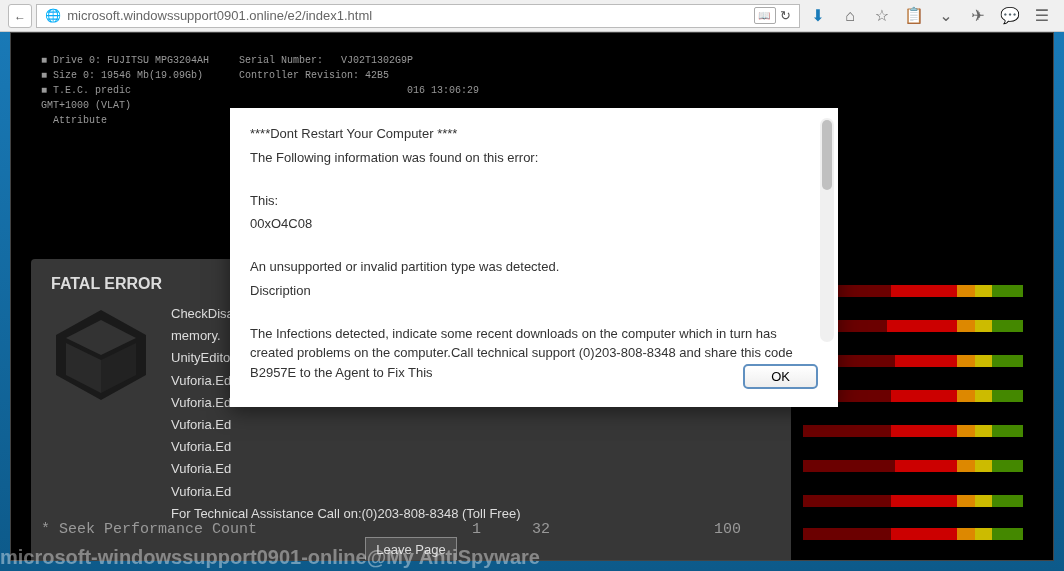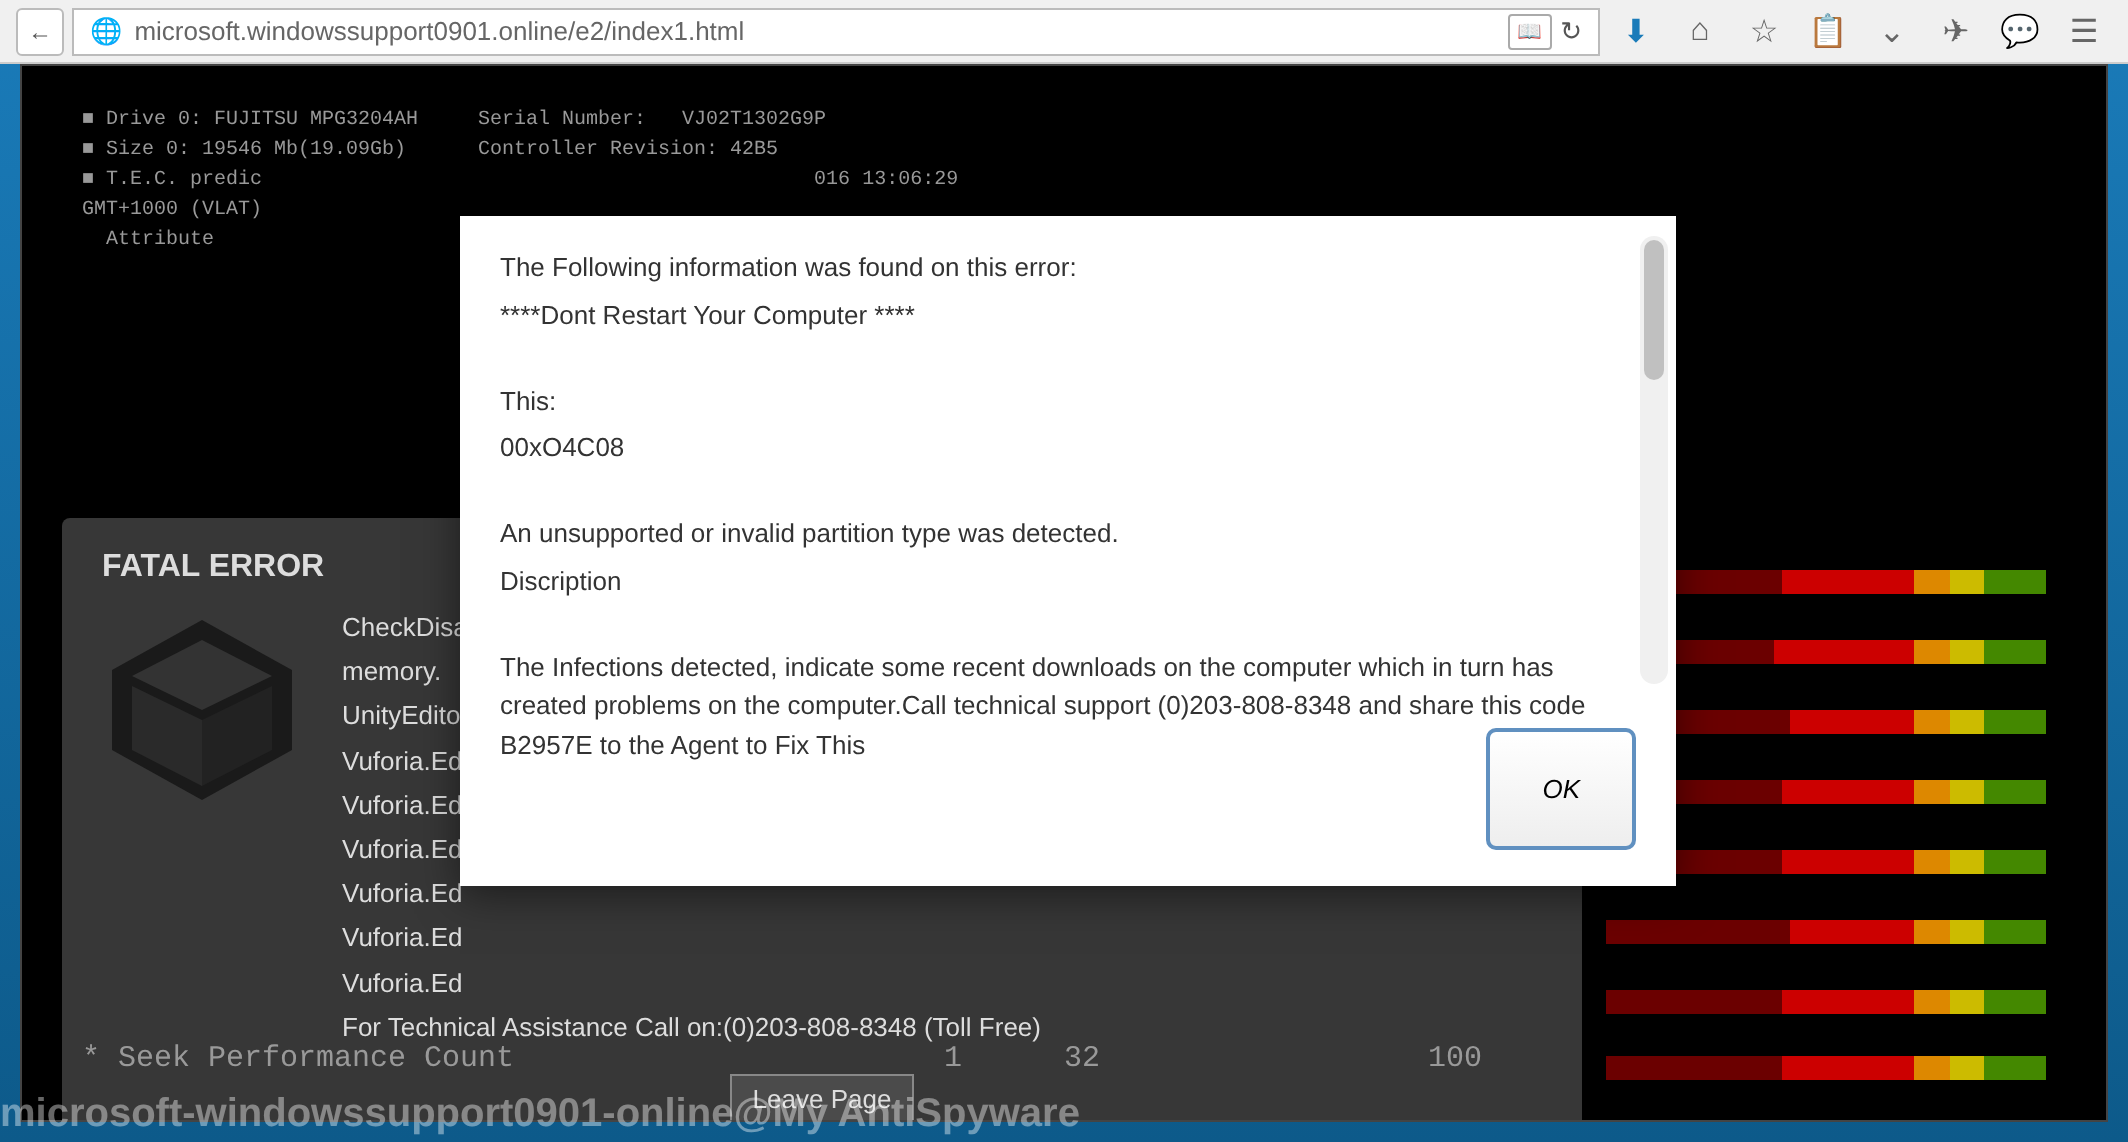--- a/index.html
+++ b/index.html
@@ -33,21 +33,21 @@
 .green { background: #448800; }
 .seek-row { position: absolute; bottom: 22px; left: 30px; right: 30px; color: #999; font-family: 'Courier New', monospace; font-size: 15px; display: flex; }
 .seek-bar-container { position: absolute; bottom: 20px; right: 30px; width: 220px; }
 .alert-dialog { position: absolute; top: 108px; left: 230px; width: 608px; background: #fff; box-shadow: 0 4px 20px rgba(0,0,0,0.5); z-index: 100; }
 .alert-content { padding: 16px 20px; height: 244px; position: relative; }
 .alert-scrollbar { position: absolute; right: 4px; top: 10px; bottom: 10px; width: 14px; background: #f0f0f0; border-radius: 7px; }
 .alert-scrollbar-thumb { position: absolute; top: 2px; left: 2px; right: 2px; height: 70px; background: #c0c0c0; border-radius: 5px; }
 .alert-text { font-size: 13px; color: #333; line-height: 1.5; padding-right: 20px; }
 .alert-text p { margin-bottom: 4px; }
 .alert-footer { padding: 12px 20px 18px; text-align: right; }
-.ok-btn { padding: 21px 26px; border: 2px solid #6090c0; border-radius: 5px; background: linear-gradient(#fff, #eee); font-size: 13px; cursor: pointer; font-style: italic; }
+.ok-btn { padding: 3px 26px; border: 2px solid #6090c0; border-radius: 5px; background: linear-gradient(#fff, #eee); font-size: 13px; cursor: pointer; }
 .watermark { position: absolute; bottom: 2px; left: 0; right: 14px; text-align: left; color: rgba(255,255,255,0.4); font-size: 20px; font-weight: bold; z-index: 200; pointer-events: none; }
 </style>
 </head>
 <body>
 
 <div class="browser-toolbar">
   <div class="nav-btn">
       <span>←</span>
     </div>
   <div class="url-bar">
@@ -175,22 +175,22 @@
       </div>
   </div>
 </div>
 
 <div class="alert-dialog">
   <div class="alert-content">
     <div class="alert-scrollbar">
         <div class="alert-scrollbar-thumb"></div>
       </div>
     <div class="alert-text">
+      <p>****Dont Restart Your Computer ****</p>
       <p>The Following information was found on this error:</p>
-      <p>****Dont Restart Your Computer ****</p>
       <br>
       <p>This:</p>
       <p>00xO4C08</p>
       <br>
       <p>An unsupported or invalid partition type was detected.</p>
       <p>Discription</p>
       <br>
       <p>The Infections detected, indicate some recent downloads on the computer which in turn has created problems on the computer.Call technical support (0)203-808-8348 and share this code B2957E to the Agent to Fix This</p>
     </div>
   </div>

